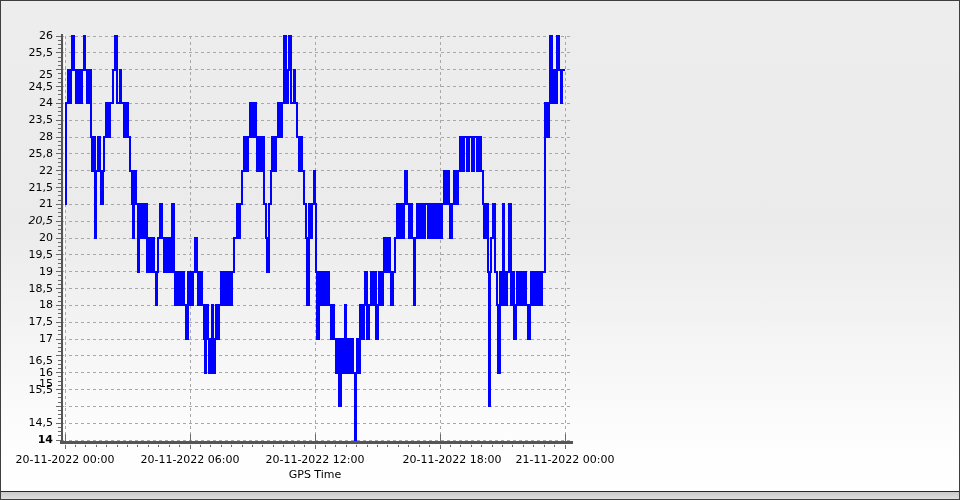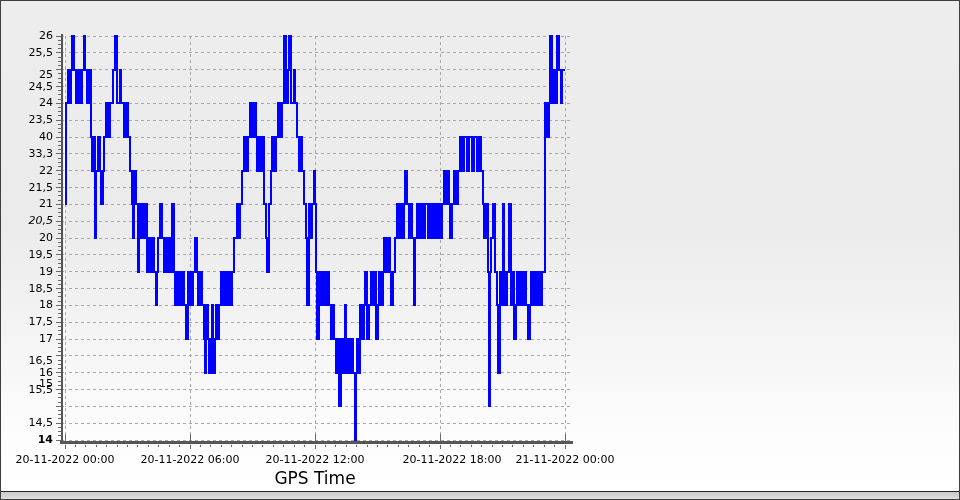--- a/index.html
+++ b/index.html
@@ -21,21 +21,21 @@
     position:absolute;right:4px;width:52px;height:14px;line-height:14px;
     font-size:11px;color:#000;text-align:right;white-space:nowrap;
   }
   .xlabels{position:absolute;left:0;top:0;width:958px;height:490px;}
   .xlabel{
     position:absolute;width:130px;height:13px;line-height:13px;top:452px;
     font-size:11px;color:#000;text-align:center;white-space:nowrap;
   }
   .axis-title{
     position:absolute;left:214px;top:467px;width:200px;height:13px;
-    font-size:17px;color:#000;text-align:center;
+    font-size:11px;color:#000;text-align:center;
   }
   .legend{
     position:absolute;left:598px;top:57px;height:17px;
     display:flex;align-items:center;
     background:#ffffff;border:1px solid #1a1a1a;
     box-shadow:2px 2px 0 rgba(30,30,30,.85);
     padding:0 7px 0 9px;
   }
   .legend-line{display:inline-block;width:30px;height:3px;background:#0000ff;margin-right:13px;}
   .legend-text{font-size:11px;color:#000;white-space:nowrap;}
@@ -233,22 +233,22 @@
         <line x1="59" y1="443.5" x2="572" y2="443.5" stroke="#ffffff" stroke-width="1" opacity="0.8" shape-rendering="crispEdges"></line>
         <path d="M64.0 203.3H64.7V136.0H65.4V102.3H66.8V68.7H68.5V102.3H69.9V68.7H71.3V35.0H72.7V68.7H74.8V102.3H76.5V68.7H78.9V102.3H81.0V68.7H82.8V35.0H84.1V68.7H86.2V102.3H88.3V68.7H90.0V136.0H91.4V169.7H92.8V136.0H93.9V237.0H95.3V169.7H97.0V136.0H98.7V169.7H100.1V203.3H101.5V169.7H103.2V136.0H105.0V102.3H107.1V136.0H108.8V102.3H111.9V68.7H114.3V35.0H116.4V102.3H118.5V68.7H120.3V102.3H122.7V136.0H124.8V102.3H127.2V136.0H128.9V169.7H130.7V203.3H132.1V237.0H133.4V169.7H135.2V203.3H136.6V270.7H138.0V203.3H139.3V237.0H140.7V203.3H142.8V237.0H144.6V203.3H146.3V270.7H148.0V237.0H149.8V270.7H151.5V237.0H153.2V270.7H154.6V304.3H156.0V270.7H157.4V237.0H159.1V203.3H160.9V237.0H163.0V270.7H164.7V237.0H166.4V270.7H168.2V237.0H169.9V270.7H171.3V203.3H172.7V270.7H174.1V304.3H175.5V270.7H176.8V304.3H178.2V270.7H180.0V304.3H181.7V270.7H183.4V304.3H185.2V338.0H186.6V270.7H188.0V304.3H189.3V270.7H190.7V304.3H192.1V270.7H193.9V237.0H195.6V270.7H197.3V304.3H199.1V270.7H200.8V304.3H202.5V338.0H203.9V371.7H205.3V304.3H206.7V338.0H208.1V371.7H209.5V338.0H210.9V304.3H212.3V371.7H213.7V338.0H215.0V304.3H216.4V338.0H217.8V304.3H219.6V270.7H221.3V304.3H223.0V270.7H225.1V304.3H227.2V270.7H229.3V304.3H231.4V270.7H233.4V237.0H235.5V203.3H237.6V237.0H239.3V203.3H241.1V169.7H243.2V136.0H245.3V169.7H247.3V136.0H249.4V102.3H251.2V136.0H252.9V102.3H254.6V136.0H256.4V169.7H257.8V136.0H259.5V169.7H261.2V136.0H263.0V203.3H264.7V237.0H266.4V270.7H267.8V203.3H269.6V169.7H271.3V136.0H273.4V169.7H275.1V136.0H277.2V102.3H279.3V136.0H281.4V102.3H282.8V35.0H284.8V102.3H286.6V68.7H288.3V35.0H290.4V102.3H292.5V68.7H294.2V102.3H295.9V136.0H297.7V169.7H299.4V136.0H301.2V169.7H302.9V203.3H304.6V237.0H306.4V304.3H307.8V203.3H309.5V237.0H311.2V203.3H312.6V169.7H314.0V203.3H315.4V270.7H316.4V338.0H317.5V270.7H318.9V304.3H320.3V270.7H321.6V304.3H323.0V270.7H324.4V304.3H326.2V270.7H327.9V304.3H329.6V338.0H331.4V304.3H333.1V338.0H334.8V371.7H336.6V338.0H338.3V405.3H339.7V338.0H341.1V371.7H342.5V338.0H343.9V304.3H345.3V371.7H347.0V338.0H348.7V371.7H350.5V338.0H352.2V371.7H353.9V439.0H355.0V371.7H356.0V338.0H357.4V371.7H359.1V304.3H360.9V338.0H362.6V304.3H364.3V270.7H366.1V338.0H367.8V304.3H369.6V270.7H371.3V304.3H373.0V270.7H374.8V338.0H376.5V304.3H378.2V270.7H380.0V304.3H381.7V270.7H383.4V237.0H385.2V270.7H386.9V237.0H388.7V270.7H390.4V304.3H392.1V270.7H393.9V237.0H395.6V203.3H397.3V237.0H399.1V203.3H400.8V237.0H402.5V203.3H404.3V169.7H405.7V203.3H407.8V237.0H409.5V203.3H411.2V237.0H413.0V304.3H414.3V237.0H416.1V203.3H418.2V237.0H420.3V203.3H422.3V237.0H424.4V203.3H426.5V237.0H428.6V203.3H430.7V237.0H432.8V203.3H434.8V237.0H436.9V203.3H439.0V237.0H440.7V203.3H442.5V169.7H444.2V203.3H445.9V169.7H447.7V203.3H449.4V237.0H451.2V203.3H452.9V169.7H455.0V203.3H457.1V169.7H459.1V136.0H461.2V169.7H463.3V136.0H466.1V169.7H468.2V136.0H470.9V169.7H473.0V136.0H475.8V169.7H477.9V136.0H480.0V169.7H482.1V203.3H483.4V237.0H485.2V203.3H486.6V270.7H488.0V405.3H489.0V270.7H490.4V237.0H492.1V203.3H493.9V270.7H495.6V304.3H497.3V371.7H498.7V270.7H500.1V304.3H501.5V203.3H502.9V270.7H504.3V304.3H506.0V270.7H507.8V203.3H509.5V304.3H511.2V270.7H513.0V338.0H514.7V304.3H516.4V270.7H518.2V304.3H519.9V270.7H521.6V304.3H523.4V270.7H525.1V304.3H527.2V338.0H528.6V304.3H530.3V270.7H532.1V304.3H533.8V270.7H535.5V304.3H537.3V270.7H539.0V304.3H540.7V270.7H543.2V270.7H544.2V102.3H546.3V136.0H547.7V102.3H549.1V35.0H551.2V102.3H552.5V68.7H553.9V102.3H555.7V35.0H558.1V68.7H559.5V102.3H560.9V68.7H564.0V68.7H564.0" fill="none" stroke="#0000ff" stroke-width="2" shape-rendering="crispEdges"></path>
       </svg>
     <div class="ylabels" id="ylabels">
         <div class="ylabel" style="top: 28px;">26</div>
         <div class="ylabel" style="top: 44.8333px;">25,5</div>
         <div class="ylabel" style="top: 67px;">25</div>
         <div class="ylabel" style="top: 78.5px;">24,5</div>
         <div class="ylabel" style="top: 95.3333px;">24</div>
         <div class="ylabel" style="top: 112.167px;">23,5</div>
-        <div class="ylabel" style="top: 129px;">40</div>
-        <div class="ylabel" style="top: 145.833px;">33,3</div>
+        <div class="ylabel" style="top: 129px;">28</div>
+        <div class="ylabel" style="top: 145.833px;">25,8</div>
         <div class="ylabel" style="top: 162.667px;">22</div>
         <div class="ylabel" style="top: 179.5px;">21,5</div>
         <div class="ylabel" style="top: 196.333px;">21</div>
         <div class="ylabel" style="top: 213.167px; font-style: italic;">20,5</div>
         <div class="ylabel" style="top: 230px;">20</div>
         <div class="ylabel" style="top: 246.833px;">19,5</div>
         <div class="ylabel" style="top: 263.667px;">19</div>
         <div class="ylabel" style="top: 280.5px;">18,5</div>
         <div class="ylabel" style="top: 297.333px;">18</div>
         <div class="ylabel" style="top: 314.167px;">17,5</div>

